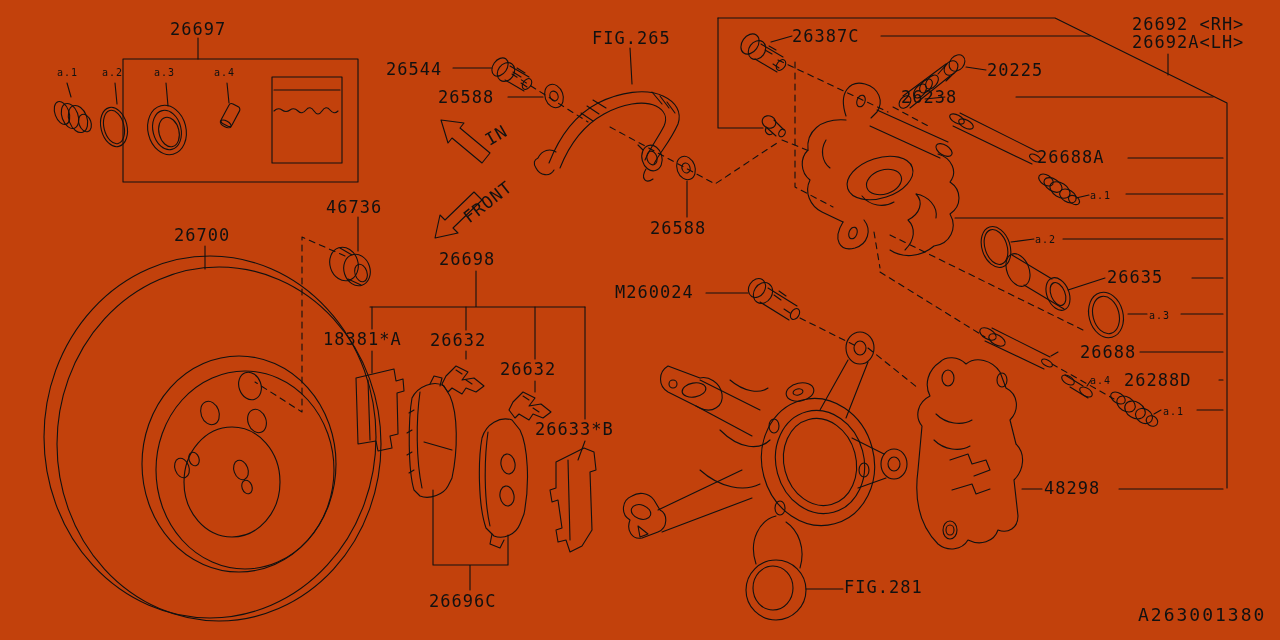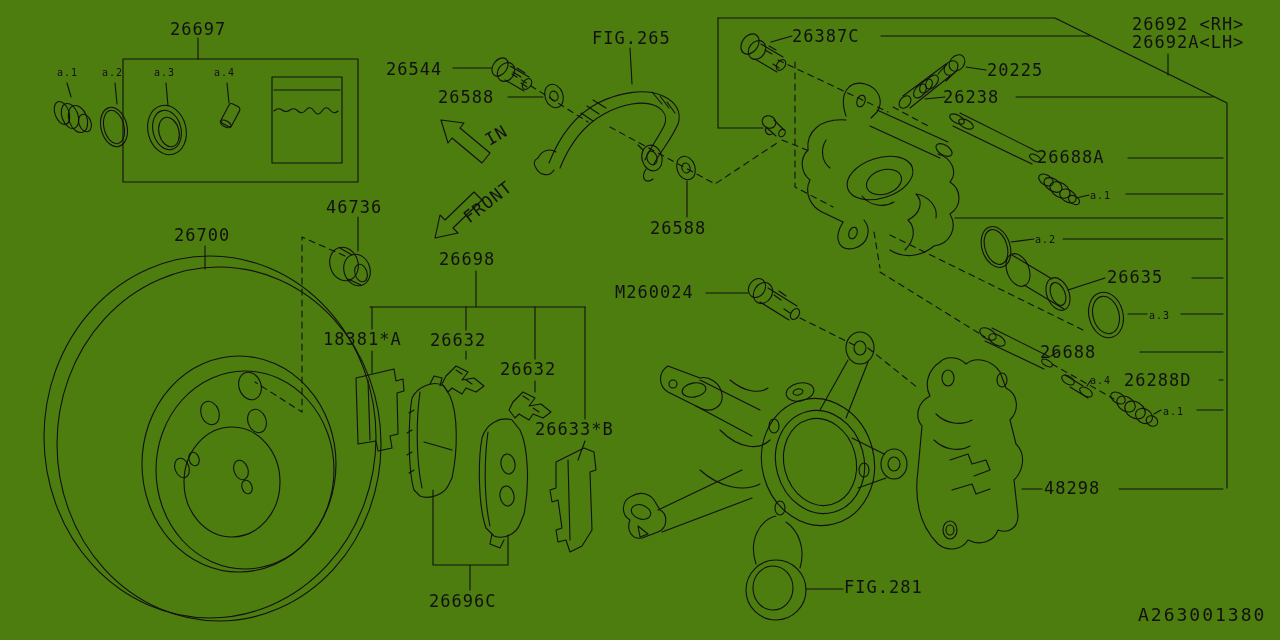--- a/index.html
+++ b/index.html
@@ -1,16 +1,16 @@
 <!DOCTYPE html>
 <html><head>
 <meta charset="utf-8">
 <style>
   html,body{margin:0;padding:0;background:#fff;}
-  #canvas{position:relative;width:1280px;height:640px;background:#4d7c0f;overflow:hidden;
+  #canvas{position:relative;width:1280px;height:640px;background:#c2410c;overflow:hidden;
           font-family:"DejaVu Sans Mono", monospace;color:#111;}
   #lineart{position:absolute;left:0;top:0;}
   .lbl{position:absolute;font-size:17px;line-height:18px;letter-spacing:1px;white-space:pre;color:#111;}
   .sm{font-size:10px;}
   .rot{transform-origin:left top;}
   .footer{font-size:18px;letter-spacing:2px;text-align:right;}
   svg *{vector-effect:non-scaling-stroke;}
 </style>
 </head>
 <body>
@@ -321,27 +321,27 @@
 <div class="lbl sm" style="left:102px;top:64px">a.2</div>
 <div class="lbl sm" style="left:154px;top:64px">a.3</div>
 <div class="lbl sm" style="left:214px;top:64px">a.4</div>
 <div class="lbl" style="left:386px;top:60px">26544</div>
 <div class="lbl" style="left:438px;top:88px">26588</div>
 <div class="lbl" style="left:592px;top:29px">FIG.265</div>
 <div class="lbl" style="left:792px;top:27px">26387C</div>
 <div class="lbl" style="left:1132px;top:15px">26692 &lt;RH&gt;</div>
 <div class="lbl" style="left:1132px;top:33px">26692A&lt;LH&gt;</div>
 <div class="lbl" style="left:987px;top:61px">20225</div>
-<div class="lbl" style="left:943px;top:88px">26238</div>
+<div class="lbl" style="left:901px;top:88px">26238</div>
 <div class="lbl" style="left:1037px;top:148px">26688A</div>
 <div class="lbl sm" style="left:1090px;top:187px">a.1</div>
 <div class="lbl sm" style="left:1035px;top:231px">a.2</div>
 <div class="lbl" style="left:1107px;top:268px">26635</div>
 <div class="lbl sm" style="left:1149px;top:307px">a.3</div>
-<div class="lbl" style="left:1040px;top:343px">26688</div>
+<div class="lbl" style="left:1080px;top:343px">26688</div>
 <div class="lbl sm" style="left:1090px;top:372px">a.4</div>
 <div class="lbl" style="left:1124px;top:371px">26288D</div>
 <div class="lbl sm" style="left:1163px;top:403px">a.1</div>
 <div class="lbl" style="left:650px;top:219px">26588</div>
 <div class="lbl" style="left:326px;top:198px">46736</div>
 <div class="lbl" style="left:174px;top:226px">26700</div>
 <div class="lbl" style="left:439px;top:250px">26698</div>
 <div class="lbl" style="left:323px;top:330px">18381*A</div>
 <div class="lbl" style="left:430px;top:331px">26632</div>
 <div class="lbl" style="left:500px;top:360px">26632</div>

